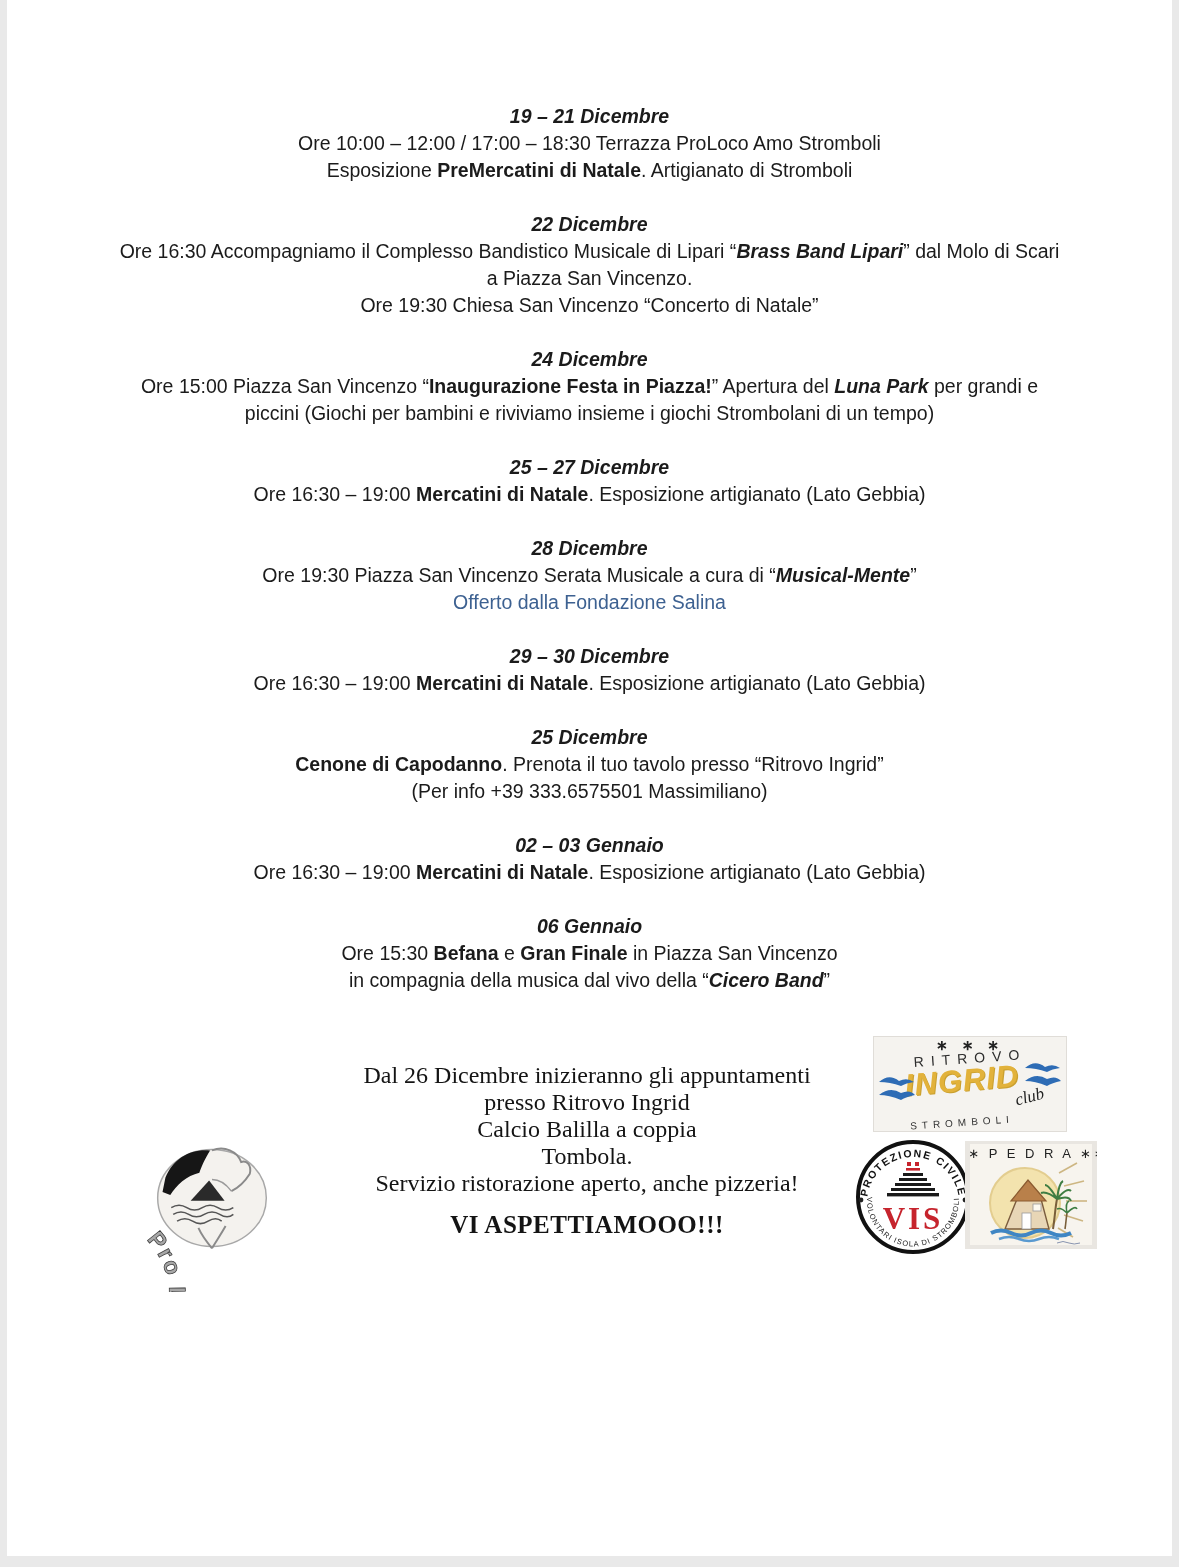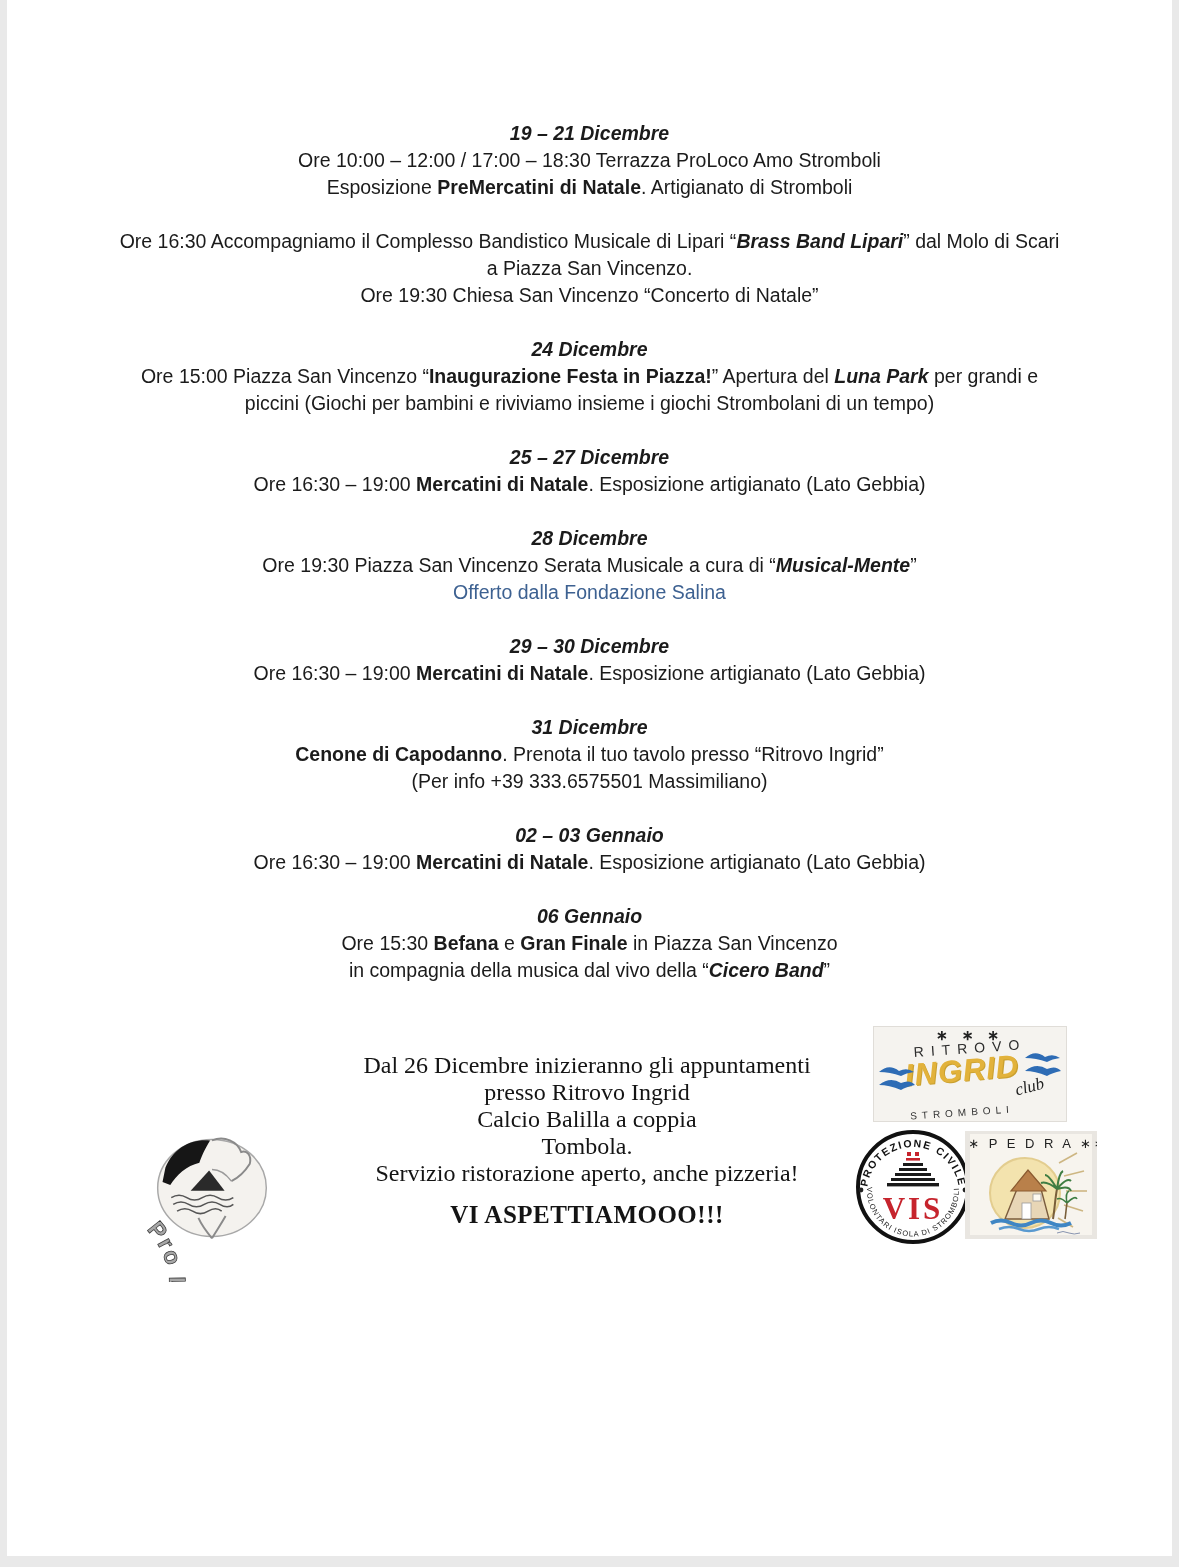--- a/index.html
+++ b/index.html
@@ -10,22 +10,22 @@
     color:#1b1b1b;
     position:relative;
   }
   .page{
     position:absolute;left:7px;top:0;width:1165px;height:1556px;
     background:#ffffff;overflow:hidden;
   }
 
   
   .schedule{
-    padding-top:120px;
-    width:1010px;margin:0 auto;
+    padding-top:88px;
+    width:1010px;margin:15px auto;
     text-align:center;
     font-size:19.5px;line-height:27px;
   }
   .event{margin-bottom:27px;}
   .event-date{font-weight:bold;font-style:italic;}
   .event-line{white-space:nowrap;}
 
   
   .footer{position:relative;height:400px;margin-top:40px;}
   .footer-text{
@@ -70,20 +70,21 @@
 
 <div class="page">
 
   <main class="schedule">
       <section class="event">
         <div class="event-date">19 – 21 Dicembre</div>
         <div class="event-line"><span>Ore 10:00 – 12:00 / 17:00 – 18:30 Terrazza ProLoco Amo Stromboli</span></div>
         <div class="event-line"><span>Esposizione </span><span style="font-weight: bold;">PreMercatini di Natale</span><span>. Artigianato di Stromboli</span></div>
       </section>
       <section class="event">
+        <div class="event-date">22 Dicembre</div>
         <div class="event-line"><span>Ore 16:30 Accompagniamo il Complesso Bandistico Musicale di Lipari “</span><span style="font-weight: bold; font-style: italic;">Brass Band Lipari</span><span>” dal Molo di Scari</span></div>
         <div class="event-line"><span>a Piazza San Vincenzo.</span></div>
         <div class="event-line"><span>Ore 19:30 Chiesa San Vincenzo “Concerto di Natale”</span></div>
       </section>
       <section class="event">
         <div class="event-date">24 Dicembre</div>
         <div class="event-line"><span>Ore 15:00 Piazza San Vincenzo “</span><span style="font-weight: bold;">Inaugurazione Festa in Piazza!</span><span>” Apertura del </span><span style="font-weight: bold; font-style: italic;">Luna Park</span><span> per grandi e</span></div>
         <div class="event-line"><span>piccini (Giochi per bambini e riviviamo insieme i giochi Strombolani di un tempo)</span></div>
       </section>
       <section class="event">
@@ -93,21 +94,21 @@
       <section class="event">
         <div class="event-date">28 Dicembre</div>
         <div class="event-line"><span>Ore 19:30 Piazza San Vincenzo Serata Musicale a cura di “</span><span style="font-weight: bold; font-style: italic;">Musical-Mente</span><span>”</span></div>
         <div class="event-line"><span style="color: rgb(61, 97, 145);">Offerto dalla Fondazione Salina</span></div>
       </section>
       <section class="event">
         <div class="event-date">29 – 30 Dicembre</div>
         <div class="event-line"><span>Ore 16:30 – 19:00 </span><span style="font-weight: bold;">Mercatini di Natale</span><span>. Esposizione artigianato (Lato Gebbia)</span></div>
       </section>
       <section class="event">
-        <div class="event-date">31 Dicembre</div>
+        <div class="event-date">25 Dicembre</div>
         <div class="event-line"><span style="font-weight: bold;">Cenone di Capodanno</span><span>. Prenota il tuo tavolo presso “Ritrovo Ingrid”</span></div>
         <div class="event-line"><span>(Per info +39 333.6575501 Massimiliano)</span></div>
       </section>
       <section class="event">
         <div class="event-date">02 – 03 Gennaio</div>
         <div class="event-line"><span>Ore 16:30 – 19:00 </span><span style="font-weight: bold;">Mercatini di Natale</span><span>. Esposizione artigianato (Lato Gebbia)</span></div>
       </section>
       <section class="event">
         <div class="event-date">06 Gennaio</div>
         <div class="event-line"><span>Ore 15:30 </span><span style="font-weight: bold;">Befana</span><span> e </span><span style="font-weight: bold;">Gran Finale</span><span> in Piazza San Vincenzo</span></div>

